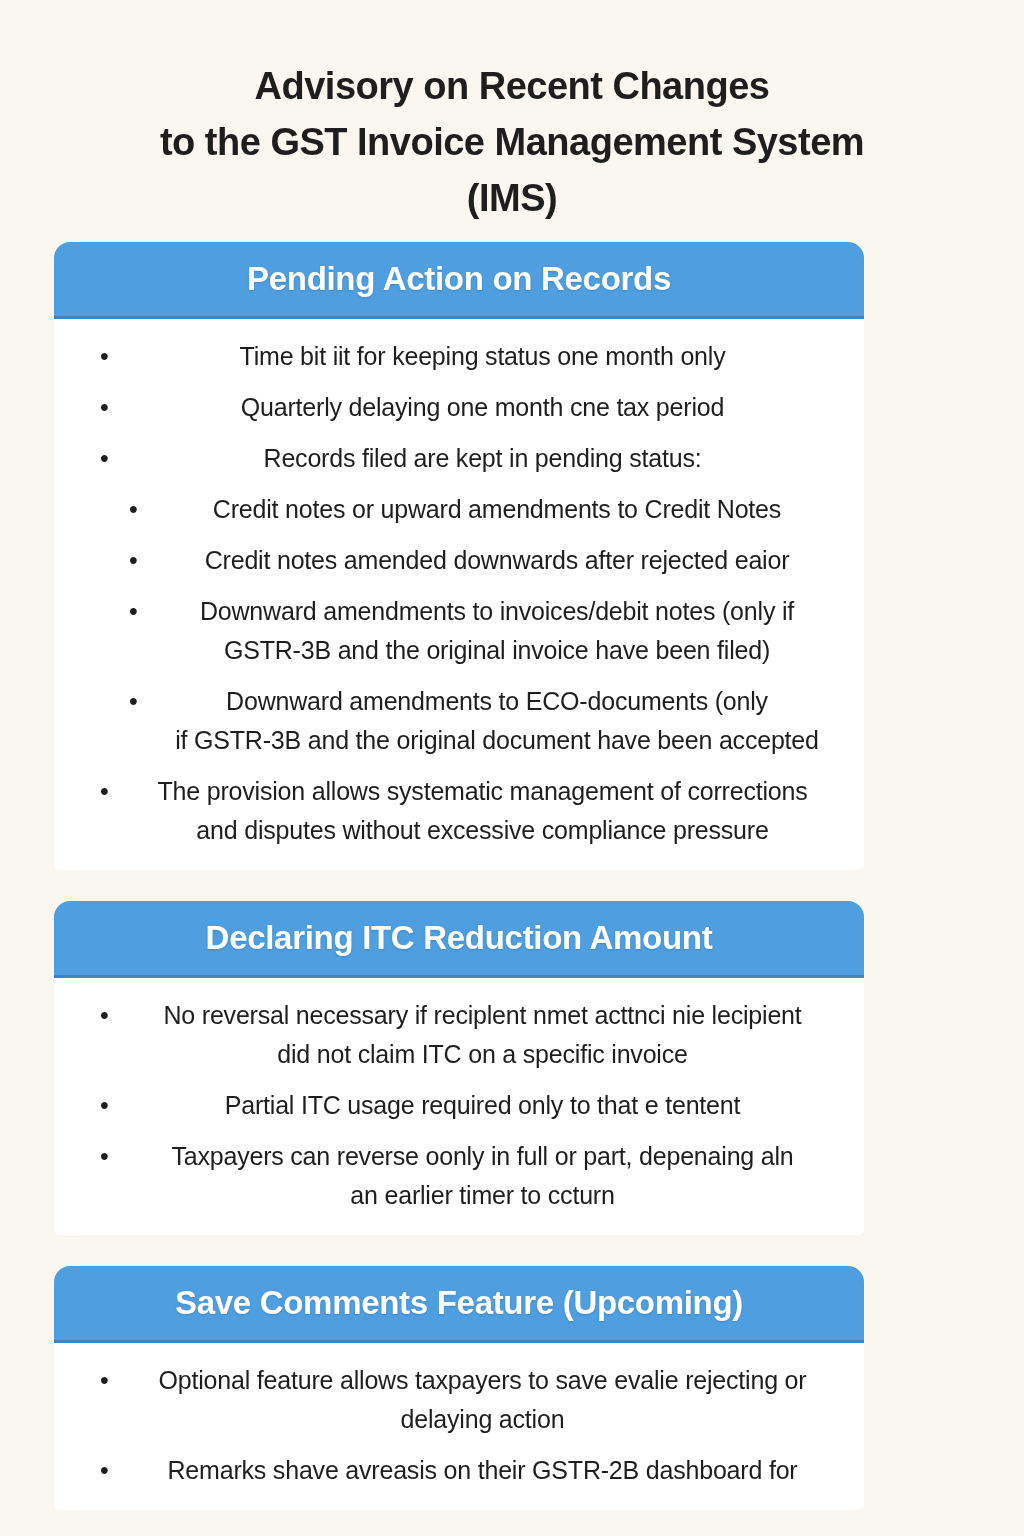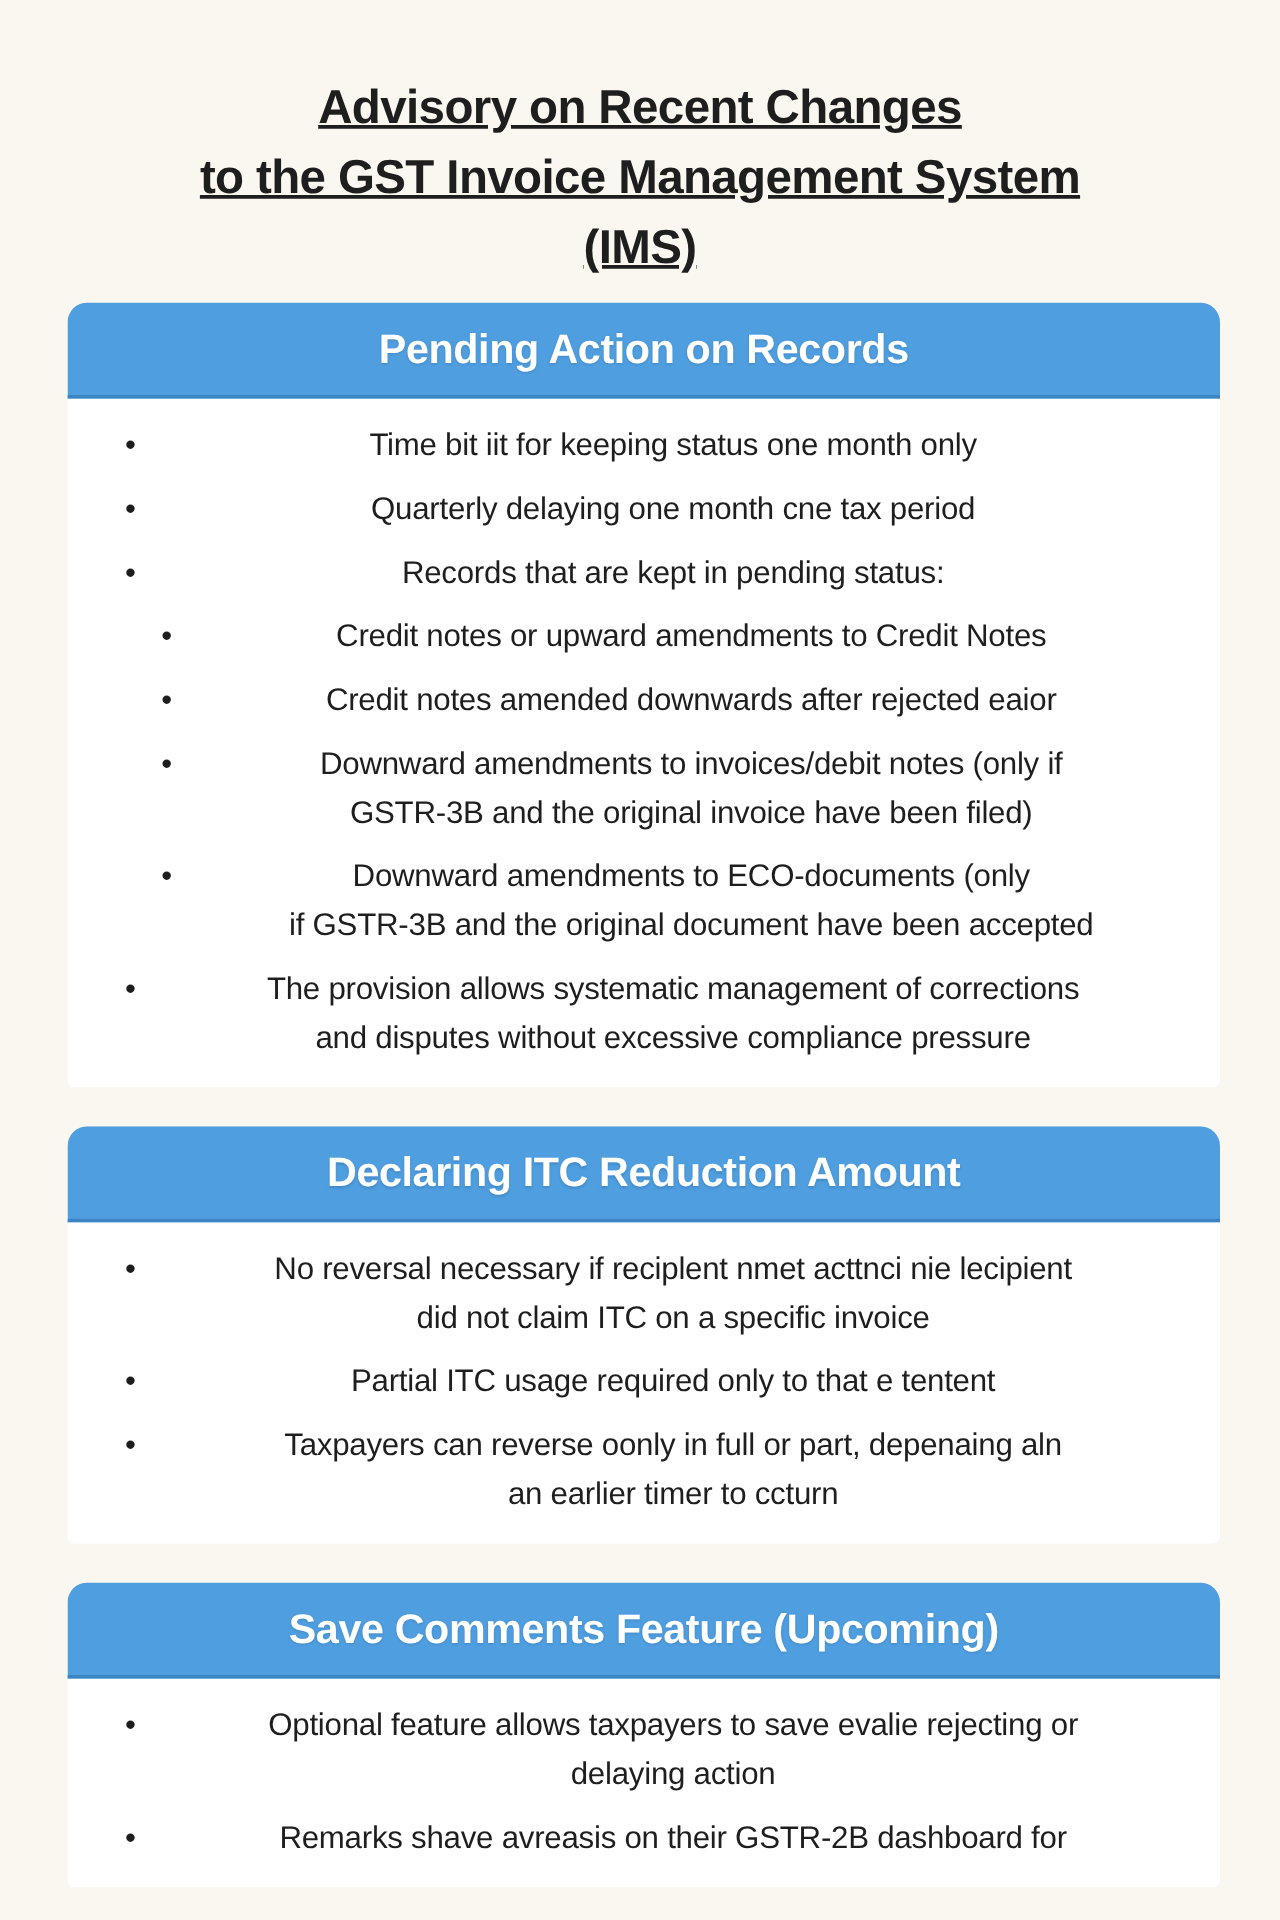--- a/index.html
+++ b/index.html
@@ -13,25 +13,24 @@
   }
   .title {
     margin: 0;
     padding-top: 58px;
     text-align: center;
     font-size: 38px;
     line-height: 56px;
     font-weight: 700;
     letter-spacing: -0.5px;
     color: var(--text, #1E1E1E);
-    text-decoration: underline;
   }
   .t-line { display: block; }
   .card {
-    width: 922px;
+    width: 810px;
     margin: 31px 0 0 54px;
     border-radius: 16px 16px 6px 6px;
     overflow: hidden;
   }
   .card.first { margin-top: 16px; }
   .card-header {
     box-sizing: border-box;
     height: 77px;
     line-height: 74px;
     background: var(--accent-blue, #4F9EDF);
@@ -81,21 +80,21 @@
   <section class="card first">
     <div class="card-header">Pending Action on Records</div>
     <div class="card-body">
       <div class="item">
         <span class="line">Time bit iit for keeping status one month only</span>
       </div>
       <div class="item">
         <span class="line">Quarterly delaying one month cne tax period</span>
       </div>
       <div class="item">
-        <span class="line">Records that are kept in pending status:</span>
+        <span class="line">Records filed are kept in pending status:</span>
       </div>
       <div class="item sub">
         <span class="line">Credit notes or upward amendments to Credit Notes</span>
       </div>
       <div class="item sub">
         <span class="line">Credit notes amended downwards after rejected eaior</span>
       </div>
       <div class="item sub">
         <span class="line">Downward amendments to invoices/debit notes (only if</span>
         <span class="line">GSTR-3B and the original invoice have been filed)</span>

